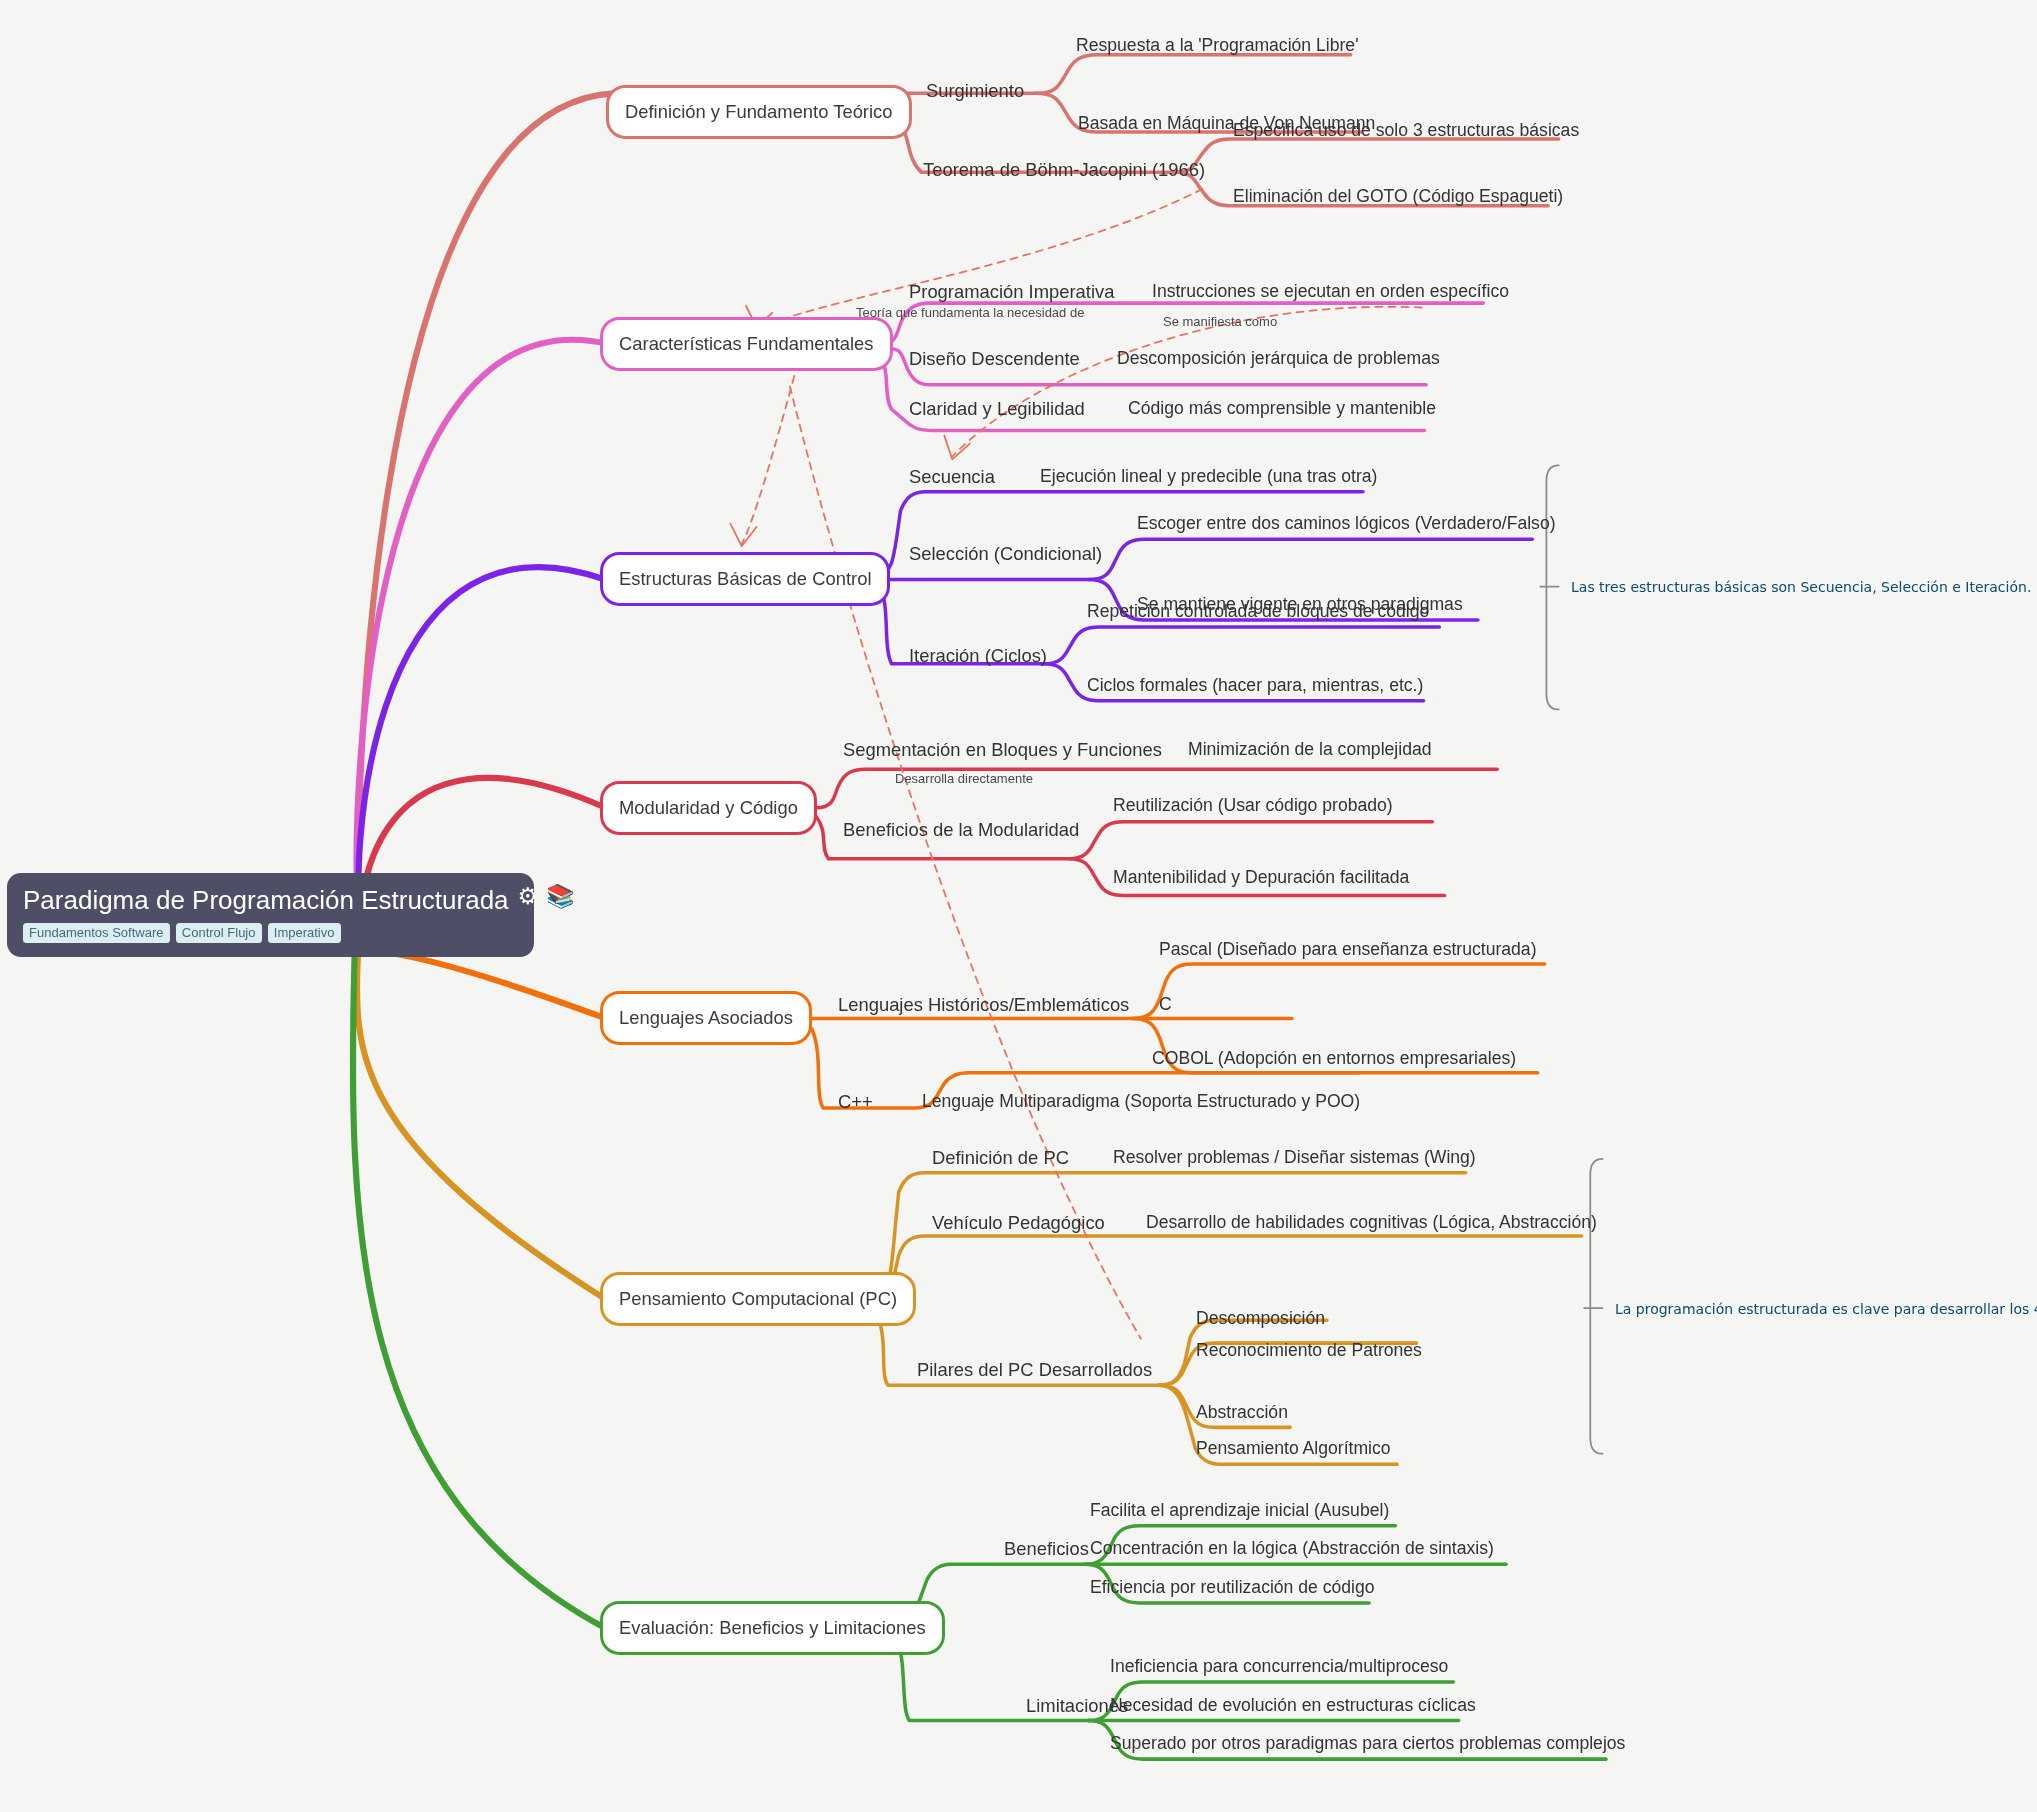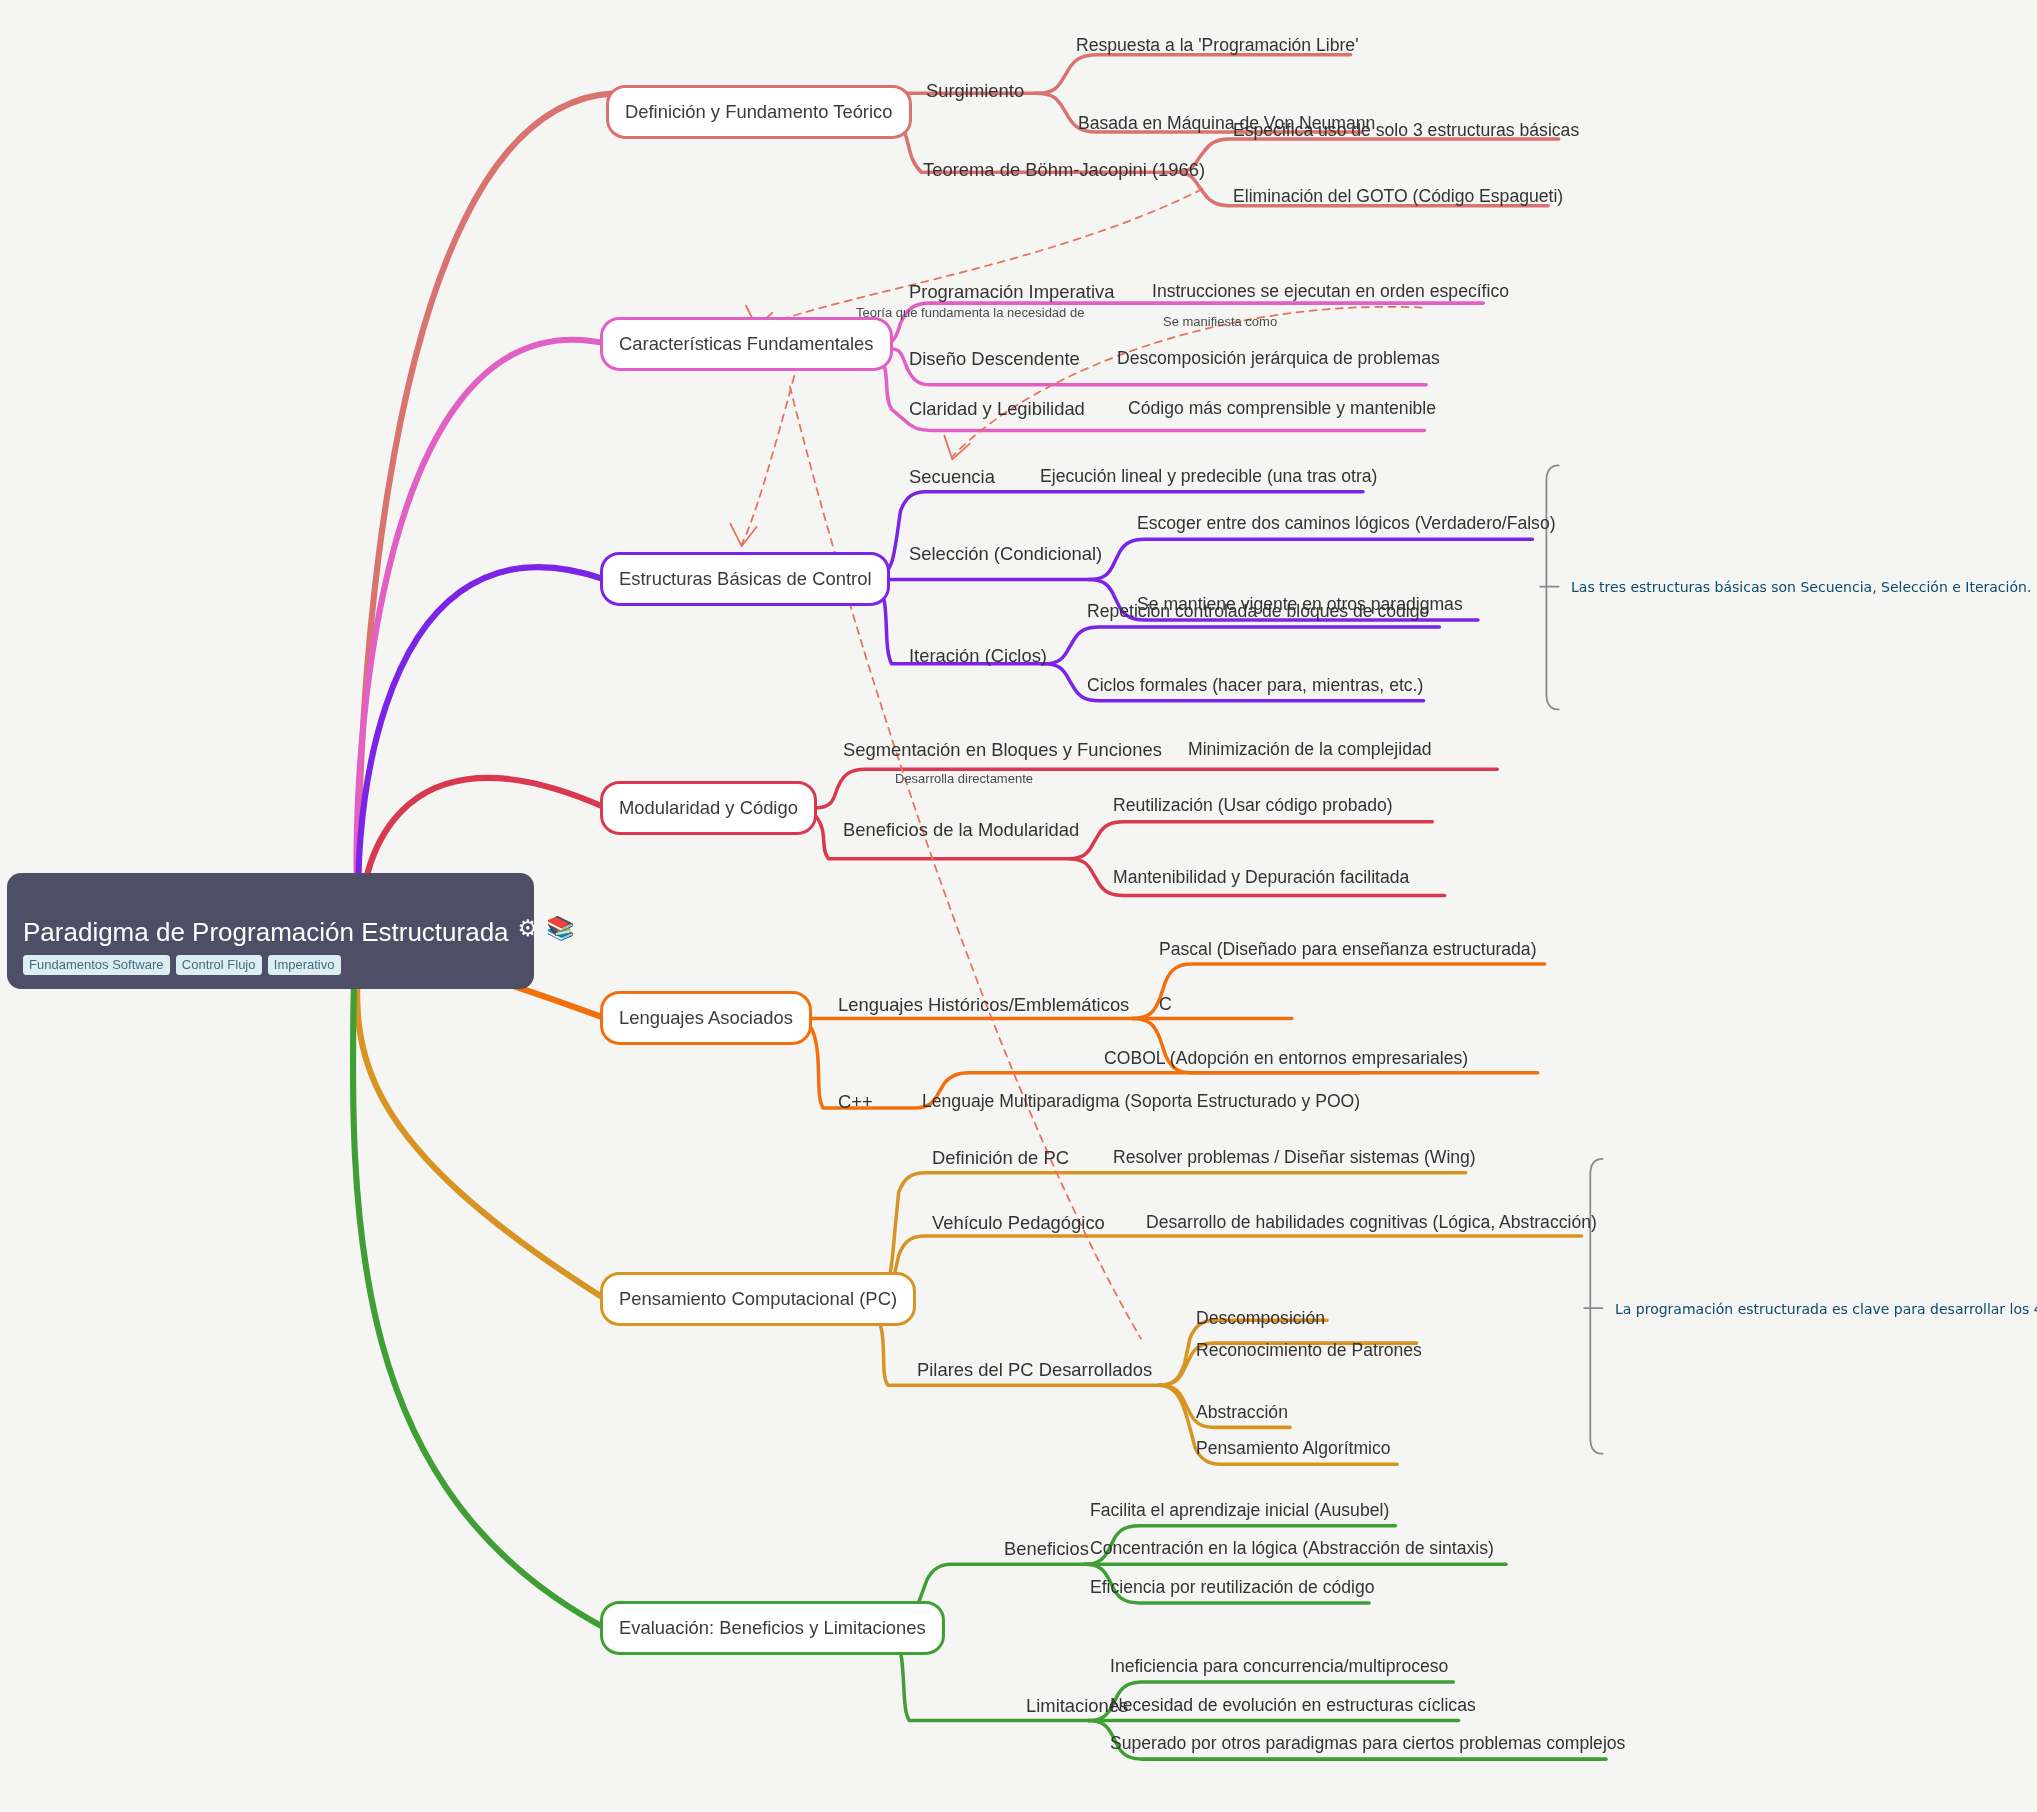--- a/index.html
+++ b/index.html
@@ -14,21 +14,21 @@
   
   .root-node{
     position:absolute;left:7px;top:873px;width:527px;
     background:#4e4e66;border-radius:14px;
     padding:12.3px 16px 14px 16px;box-sizing:border-box;
     display:flex;flex-direction:column;gap:7px;
     z-index:6;
   }
   .root-title{
     display:flex;align-items:flex-start;gap:8.8px;
-    font-size:26px;color:#ffffff;font-weight:400;white-space:nowrap;margin-top:32px;
+    font-size:26px;color:#ffffff;font-weight:400;white-space:nowrap;
   }
   .root-emoji{font-size:23px;line-height:1;}
   .root-tags{display:flex;gap:6.1px;}
   .tag{
     background:#ddeef2;color:#3d6d7e;border-radius:3.5px;
     font-size:13px;padding:1.8px 6.1px 2.6px 6.1px;white-space:nowrap;
   }
 
   
   .topic{
@@ -244,21 +244,21 @@
   <div class="lbl" style="left:843px;top:759px;transform:translateY(-19.3px);"><span>Segmentación en Bloques y Funciones</span></div>
   <div class="lbl l3" style="left:1188px;top:759px;transform:translateY(-19.3px);text-align:right;"><span>Minimización de la complejidad</span></div>
 
   <div class="lbl" style="left:843px;top:839px;transform:translateY(-19.3px);"><span>Beneficios de la Modularidad</span></div>
   <div class="lbl l3" style="left:1113px;top:815px;transform:translateY(-19.3px);"><span>Reutilización (Usar código probado)</span></div>
   <div class="lbl l3" style="left:1113px;top:887px;transform:translateY(-19.3px);"><span>Mantenibilidad y Depuración facilitada</span></div>
 
   <div class="lbl" style="left:838px;top:1008px;transform:translateY(-13px);"><span>Lenguajes Históricos/Emblemáticos</span></div>
   <div class="lbl l3" style="left:1159px;top:955px;transform:translateY(-15px);"><span>Pascal (Diseñado para enseñanza estructurada)</span></div>
   <div class="lbl l3" style="left:1159px;top:1008px;transform:translateY(-13px);"><span>C</span></div>
-  <div class="lbl l3" style="left:1104px;top:1064px;transform:translateY(-15px);"><span>COBOL (Adopción en entornos empresariales)</span></div>
+  <div class="lbl l3" style="left:1152px;top:1064px;transform:translateY(-15px);"><span>COBOL (Adopción en entornos empresariales)</span></div>
 
   <div class="lbl" style="left:838px;top:1092px;"><span>C++</span></div>
   <div class="lbl l3" style="left:922px;top:1092px;"><span>Lenguaje Multiparadigma (Soporta Estructurado y POO)</span></div>
 
   <div class="lbl" style="left:932px;top:1164px;transform:translateY(-16px);"><span>Definición de PC</span></div>
   <div class="lbl l3" style="left:1113px;top:1164px;transform:translateY(-16px);"><span>Resolver problemas / Diseñar sistemas (Wing)</span></div>
 
   <div class="lbl" style="left:932px;top:1229px;transform:translateY(-16px);"><span>Vehículo Pedagógico</span></div>
   <div class="lbl l3" style="left:1146px;top:1229px;transform:translateY(-16px);"><span>Desarrollo de habilidades cognitivas (Lógica, Abstracción)</span></div>
 

